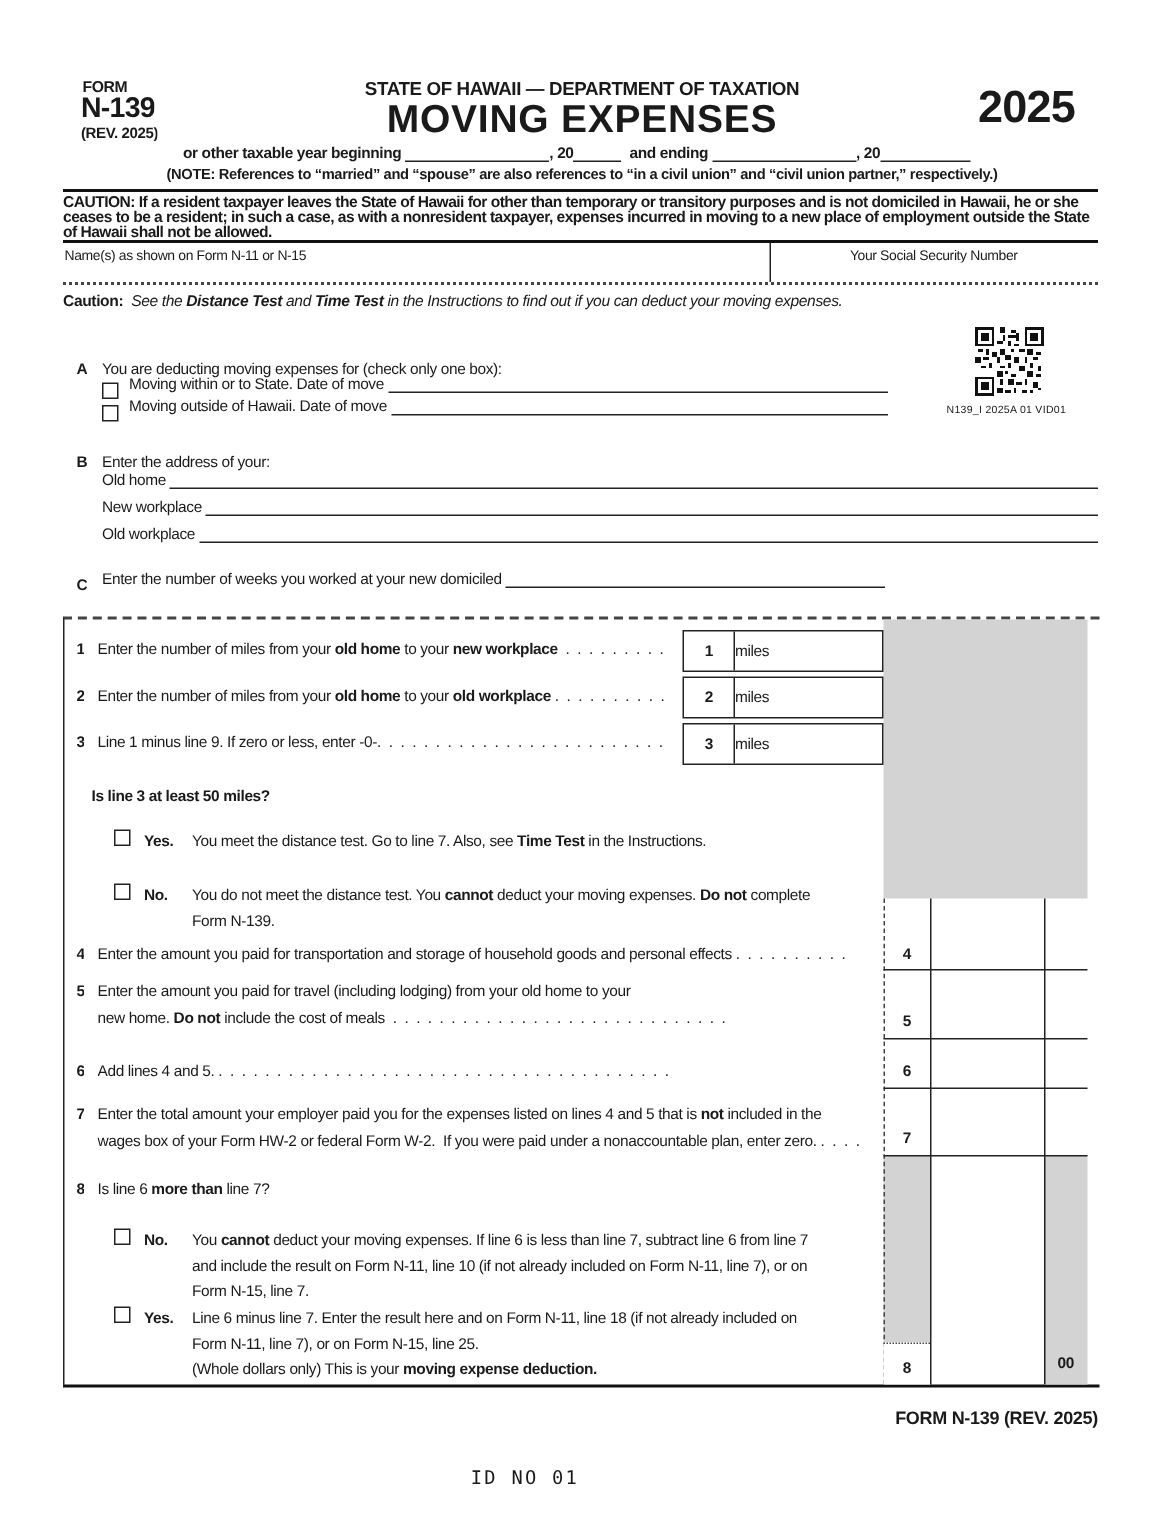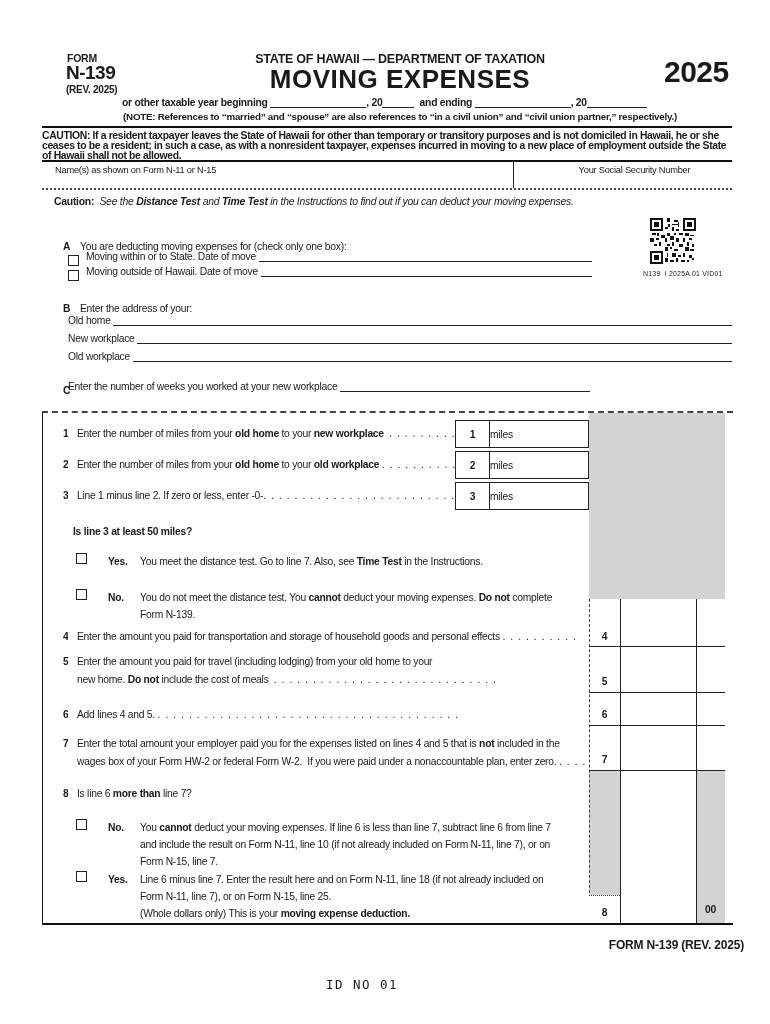--- a/index.html
+++ b/index.html
@@ -1,20 +1,20 @@
 <!DOCTYPE html>
 <html><head>
 <meta charset="utf-8">
 <style>
   html,body{margin:0;padding:0;background:#e8e8e8;}
   .page{position:relative;width:770px;height:1024px;background:#fff;margin:0 auto;
         font-family:"Liberation Sans", sans-serif;color:#1a1a1a;
         font-size:10.3px;letter-spacing:-0.25px;overflow:hidden;}
   .abs{position:absolute;}
-  .t{position:absolute;white-space:pre;overflow:hidden;margin-left:12px;}
+  .t{position:absolute;white-space:pre;overflow:hidden;}
   .b{font-weight:700;}
   .i{font-style:italic;}
   .cb{position:absolute;width:11px;height:11px;border:1.2px solid #222;background:#fff;box-sizing:border-box;}
   .fill{border-bottom:1px solid #222;height:12px;}
   .row{position:absolute;display:flex;align-items:flex-end;white-space:pre;}
   .vline{position:absolute;width:0;border-left:1px solid #222;}
   .vline-d{position:absolute;width:0;border-left:1px dashed #444;}
   .hline{position:absolute;height:0;border-top:1.5px solid #222;}
   .gray{position:absolute;background:#d3d3d3;}
   .numcell{position:absolute;text-align:center;font-weight:700;}
@@ -142,35 +142,35 @@
   </div>
   <div class="row" style="left:68px;top:331px;width:664px">
     <span>New workplace </span><span class="fill" style="flex:1"></span>
   </div>
   <div class="row" style="left:68px;top:349px;width:664px">
     <span>Old workplace </span><span class="fill" style="flex:1"></span>
   </div>
 
   <div class="t b" style="left:51px;top:385px">C</div>
   <div class="row" style="left:68px;top:379px;width:522px">
-    <span>Enter the number of weeks you worked at your new workplace </span><span class="fill" style="flex:1"></span>
+    <span>Enter the number of weeks you worked at your new domiciled </span><span class="fill" style="flex:1"></span>
   </div>
 
   <div class="abs" style="left:42px;top:411px;width:690px;height:510px;border-top:2px dashed #444;border-left:1px solid #222;border-bottom:2.5px solid #111;box-sizing:content-box">
 
     <div class="gray" style="left:546px;top:0;width:136px;height:186px"></div>
     <div class="gray" style="left:546px;top:357px;width:31px;height:125px"></div>
     <div class="gray" style="left:653px;top:357px;width:29px;height:153px"></div>
 
     <div class="t b" style="left:8px;top:15px">1</div>
     <div class="t" style="left:22px;top:15px;width:388px"><span>Enter the number of miles from your </span><span class="b">old home</span><span> to your </span><span class="b">new workplace</span><span>  .  .  .  .  .  .  .  .  .</span></div>
     <div class="t b" style="left:8px;top:46px">2</div>
     <div class="t" style="left:22px;top:46px;width:388px"><span>Enter the number of miles from your </span><span class="b">old home</span><span> to your </span><span class="b">old workplace</span><span> .  .  .  .  .  .  .  .  .  .</span></div>
     <div class="t b" style="left:8px;top:77px">3</div>
-    <div class="t" style="left:22px;top:77px;width:388px"><span>Line 1 minus line 2. If zero or less, enter -0-.  .  .  .  .  .  .  .  .  .  .  .  .  .  .  .  .  .  .  .  .  .  .  .  .</span></div>
+    <div class="t" style="left:22px;top:77px;width:388px"><span>Line 1 minus line 9. If zero or less, enter -0-.  .  .  .  .  .  .  .  .  .  .  .  .  .  .  .  .  .  .  .  .  .  .  .  .</span></div>
 
     <div class="milesbox" style="left:412px;top:7px;width:134px;height:28px">
       <div class="n">1</div>
       <div class="v">
           <span>miles</span>
         </div>
     </div>
     <div class="milesbox" style="left:412px;top:38px;width:134px;height:28px">
       <div class="n">2</div>
       <div class="v">

